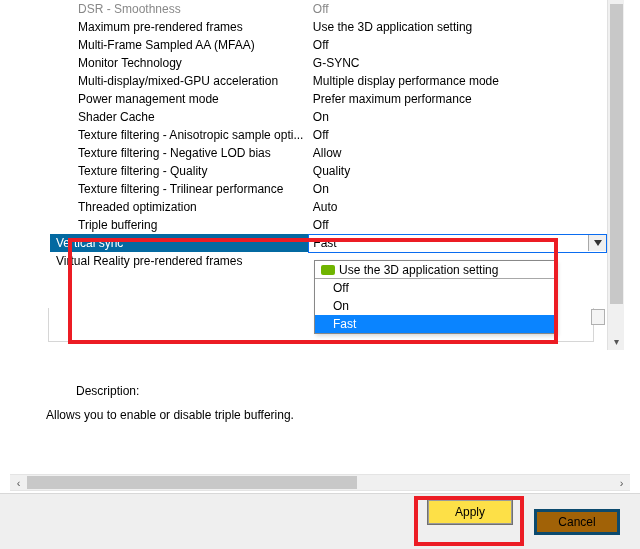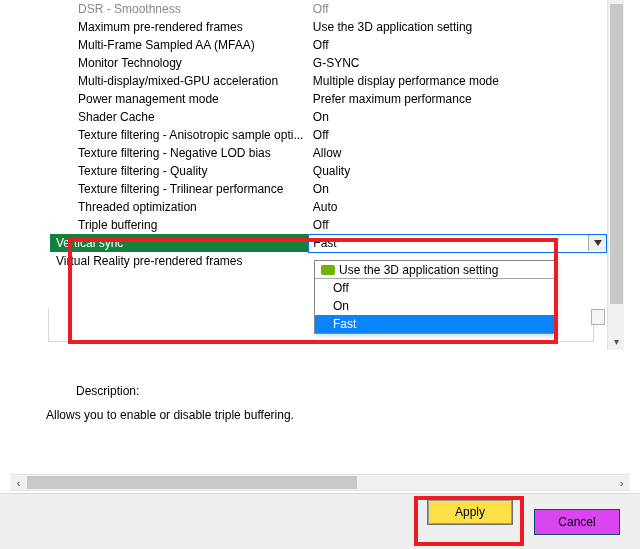--- a/index.html
+++ b/index.html
@@ -53,21 +53,21 @@
     padding: 0 4px;
     vertical-align: middle;
     white-space: nowrap;
     overflow: hidden;
     text-overflow: ellipsis;
   }
   .settings-table .col-feat { width: 248px; padding-left: 28px; }
   .settings-table .col-set  { width: 296px; }
   .row-disabled td { color: #888; }
   .row-selected td {
-    background: #15803d;
+    background: #0369a1;
     color: #fff;
   }
   .row-selected .col-feat { padding-left: 6px; }
   .row-selected .col-set {
     background: #fff;
     color: #000;
     border: 1px solid #0a6cf0;
     position: relative;
   }
   .dd-arrow {
@@ -175,22 +175,22 @@
   .footer {
     position: absolute;
     left: 0; top: 493px;
     width: 640px; height: 56px;
     background: #efefef;
     border-top: 1px solid #d8d8d8;
   }
   .btn {
     position: absolute;
     width: 86px; height: 26px;
-    background: #d946ef;
-    border: 1px solid #0c4a6e;
+    background: #a16207;
+    border: 3px solid #0c4a6e;
     display: flex; align-items: center; justify-content: center;
     font-size: 12px;
   }
   .btn.apply {
     left: 427px; top: 5px;
     background: #fde047;
     border: 1px solid #707070;
     box-shadow: 0 0 0 1px #9a9a9a inset;
   }
   .btn.cancel {

